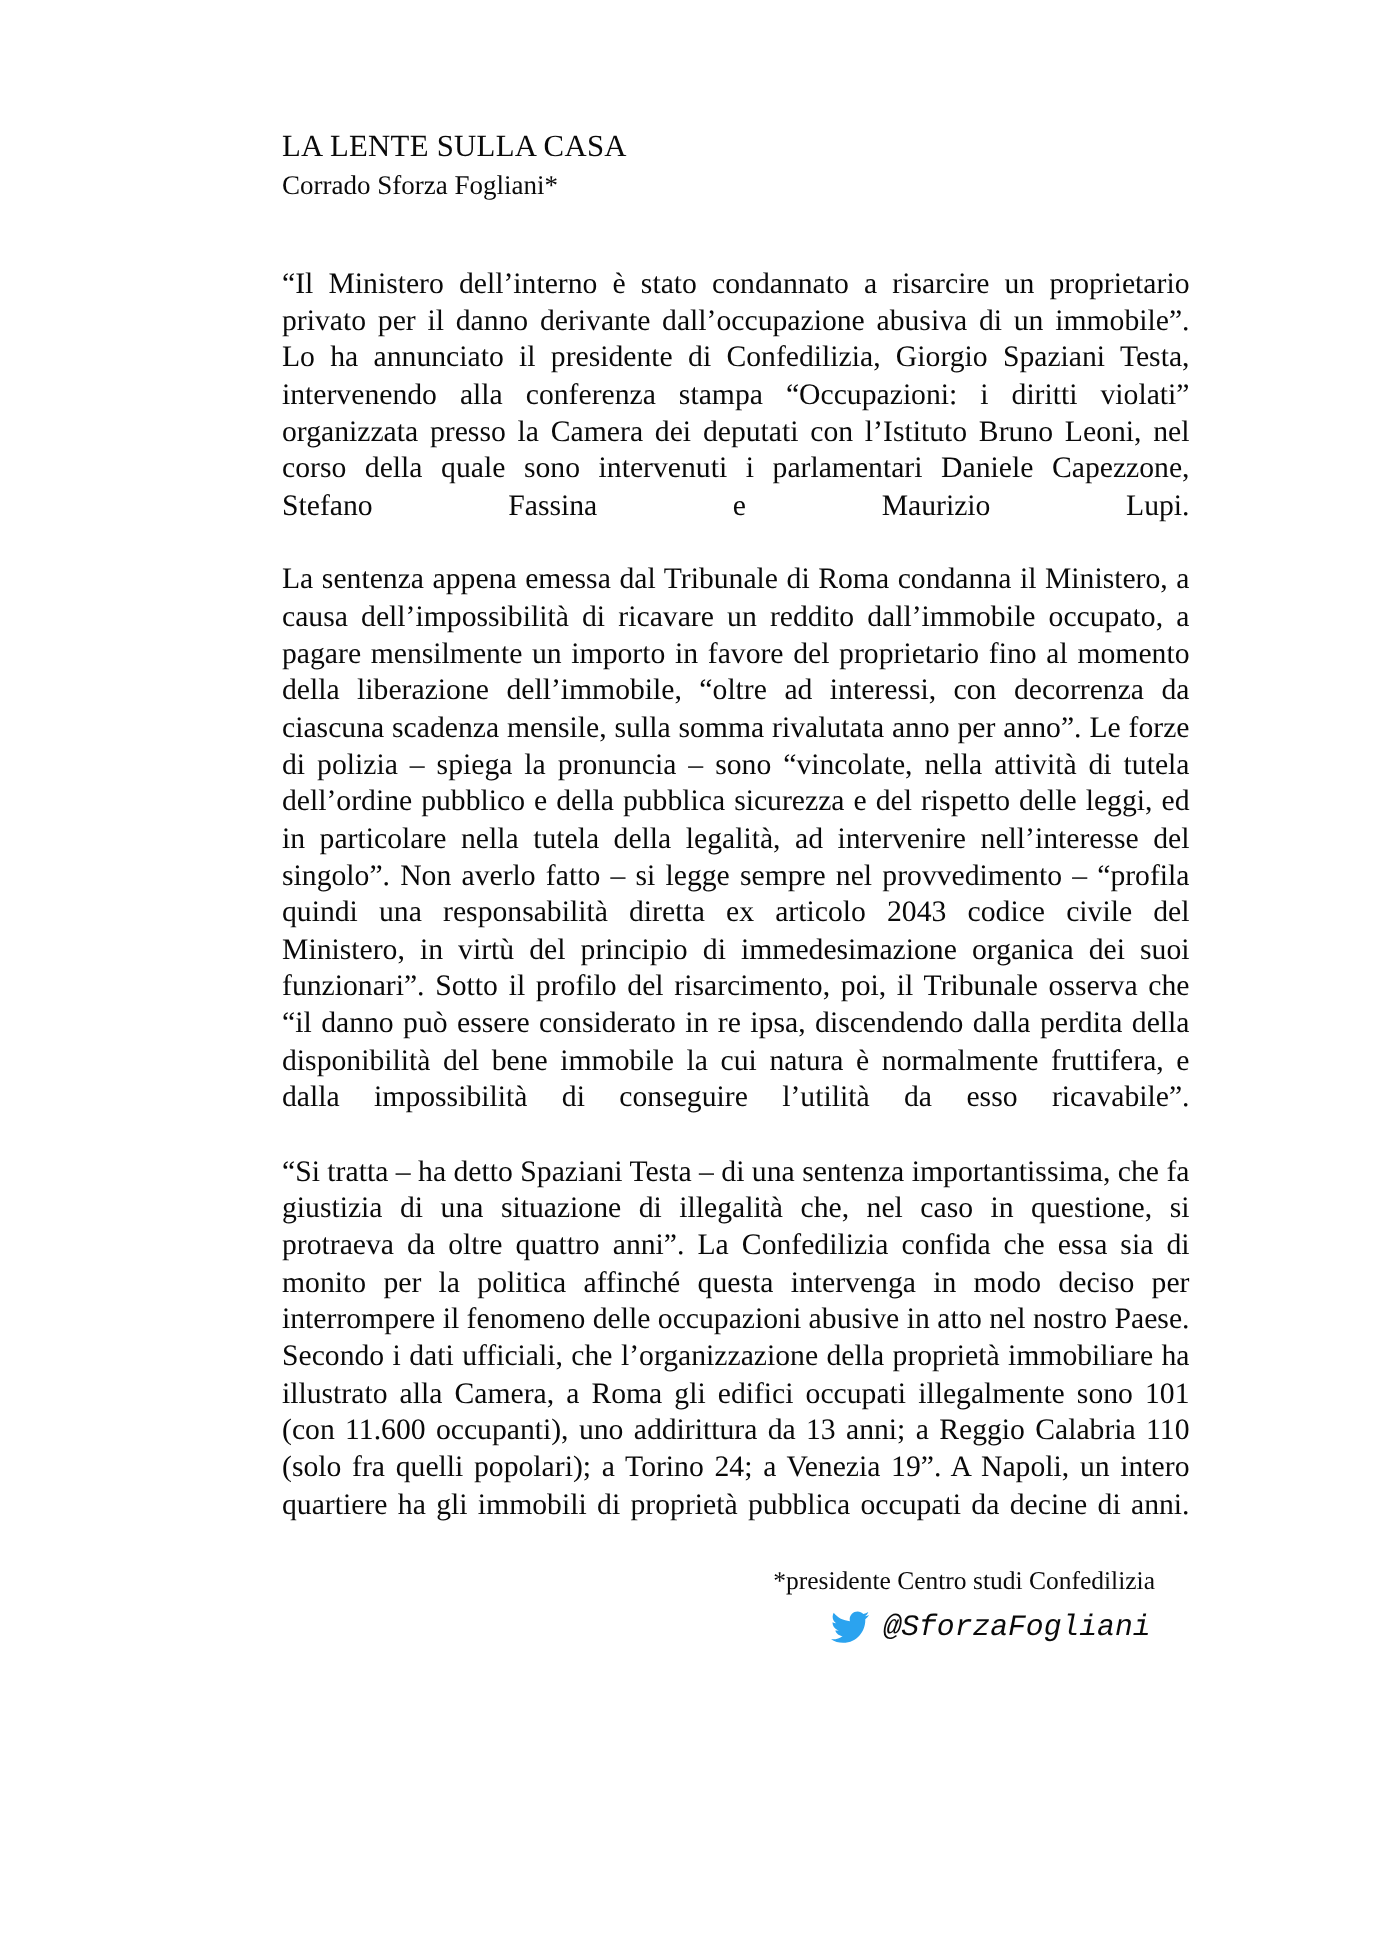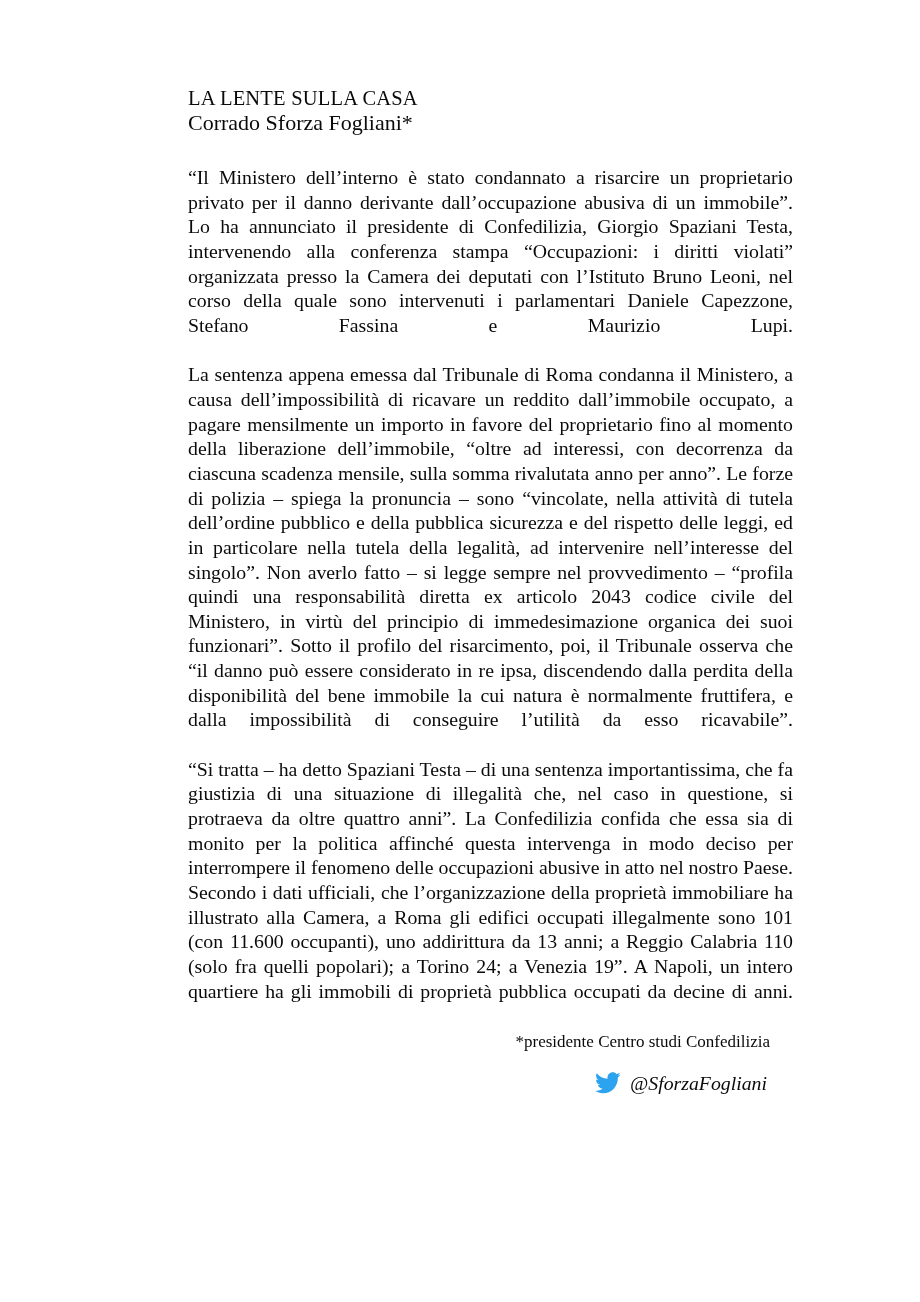--- a/index.html
+++ b/index.html
@@ -41,39 +41,39 @@
   .masthead-title {
     display: block;
     font-size: 20.5px;
     line-height: 25px;
     letter-spacing: 0.2px;
     font-weight: 400;
     white-space: nowrap;
   }
   .masthead-byline {
     display: block;
-    font-size: 22px;
+    font-size: 18px;
     line-height: 24px;
     font-weight: 400;
     white-space: nowrap;
   }
 
   
   .headline {
     margin-top: 31px;
     font-size: 19.8px;
     line-height: 24.7px;
     text-align: justify;
     text-justify: inter-word;
     hyphens: none;
   }
 
   
   .body-block {
-    margin-top: 30px;
+    margin-top: 42px;
   }
   .para {
     font-size: 19.8px;
     line-height: 24.65px;
     text-align: justify;
     text-justify: inter-word;
     margin: 0;
     hyphens: none;
   }
   
@@ -93,21 +93,22 @@
     text-align: right;
     padding-right: 23px;
     white-space: nowrap;
   }
   .handle-row {
     display: flex;
     align-items: center;
     justify-content: flex-end;
     gap: 9px;
     padding-right: 26px;
-    margin-top: 17px;
+    margin-top: 7px;
+    font-family: Liberation Mono, monospace;
   }
   .twitter-icon {
     display: block;
     width: 26px;
     height: 22px;
     flex: 0 0 auto;
   }
   .handle-text {
     font-size: 19.8px;
     line-height: 24px;

